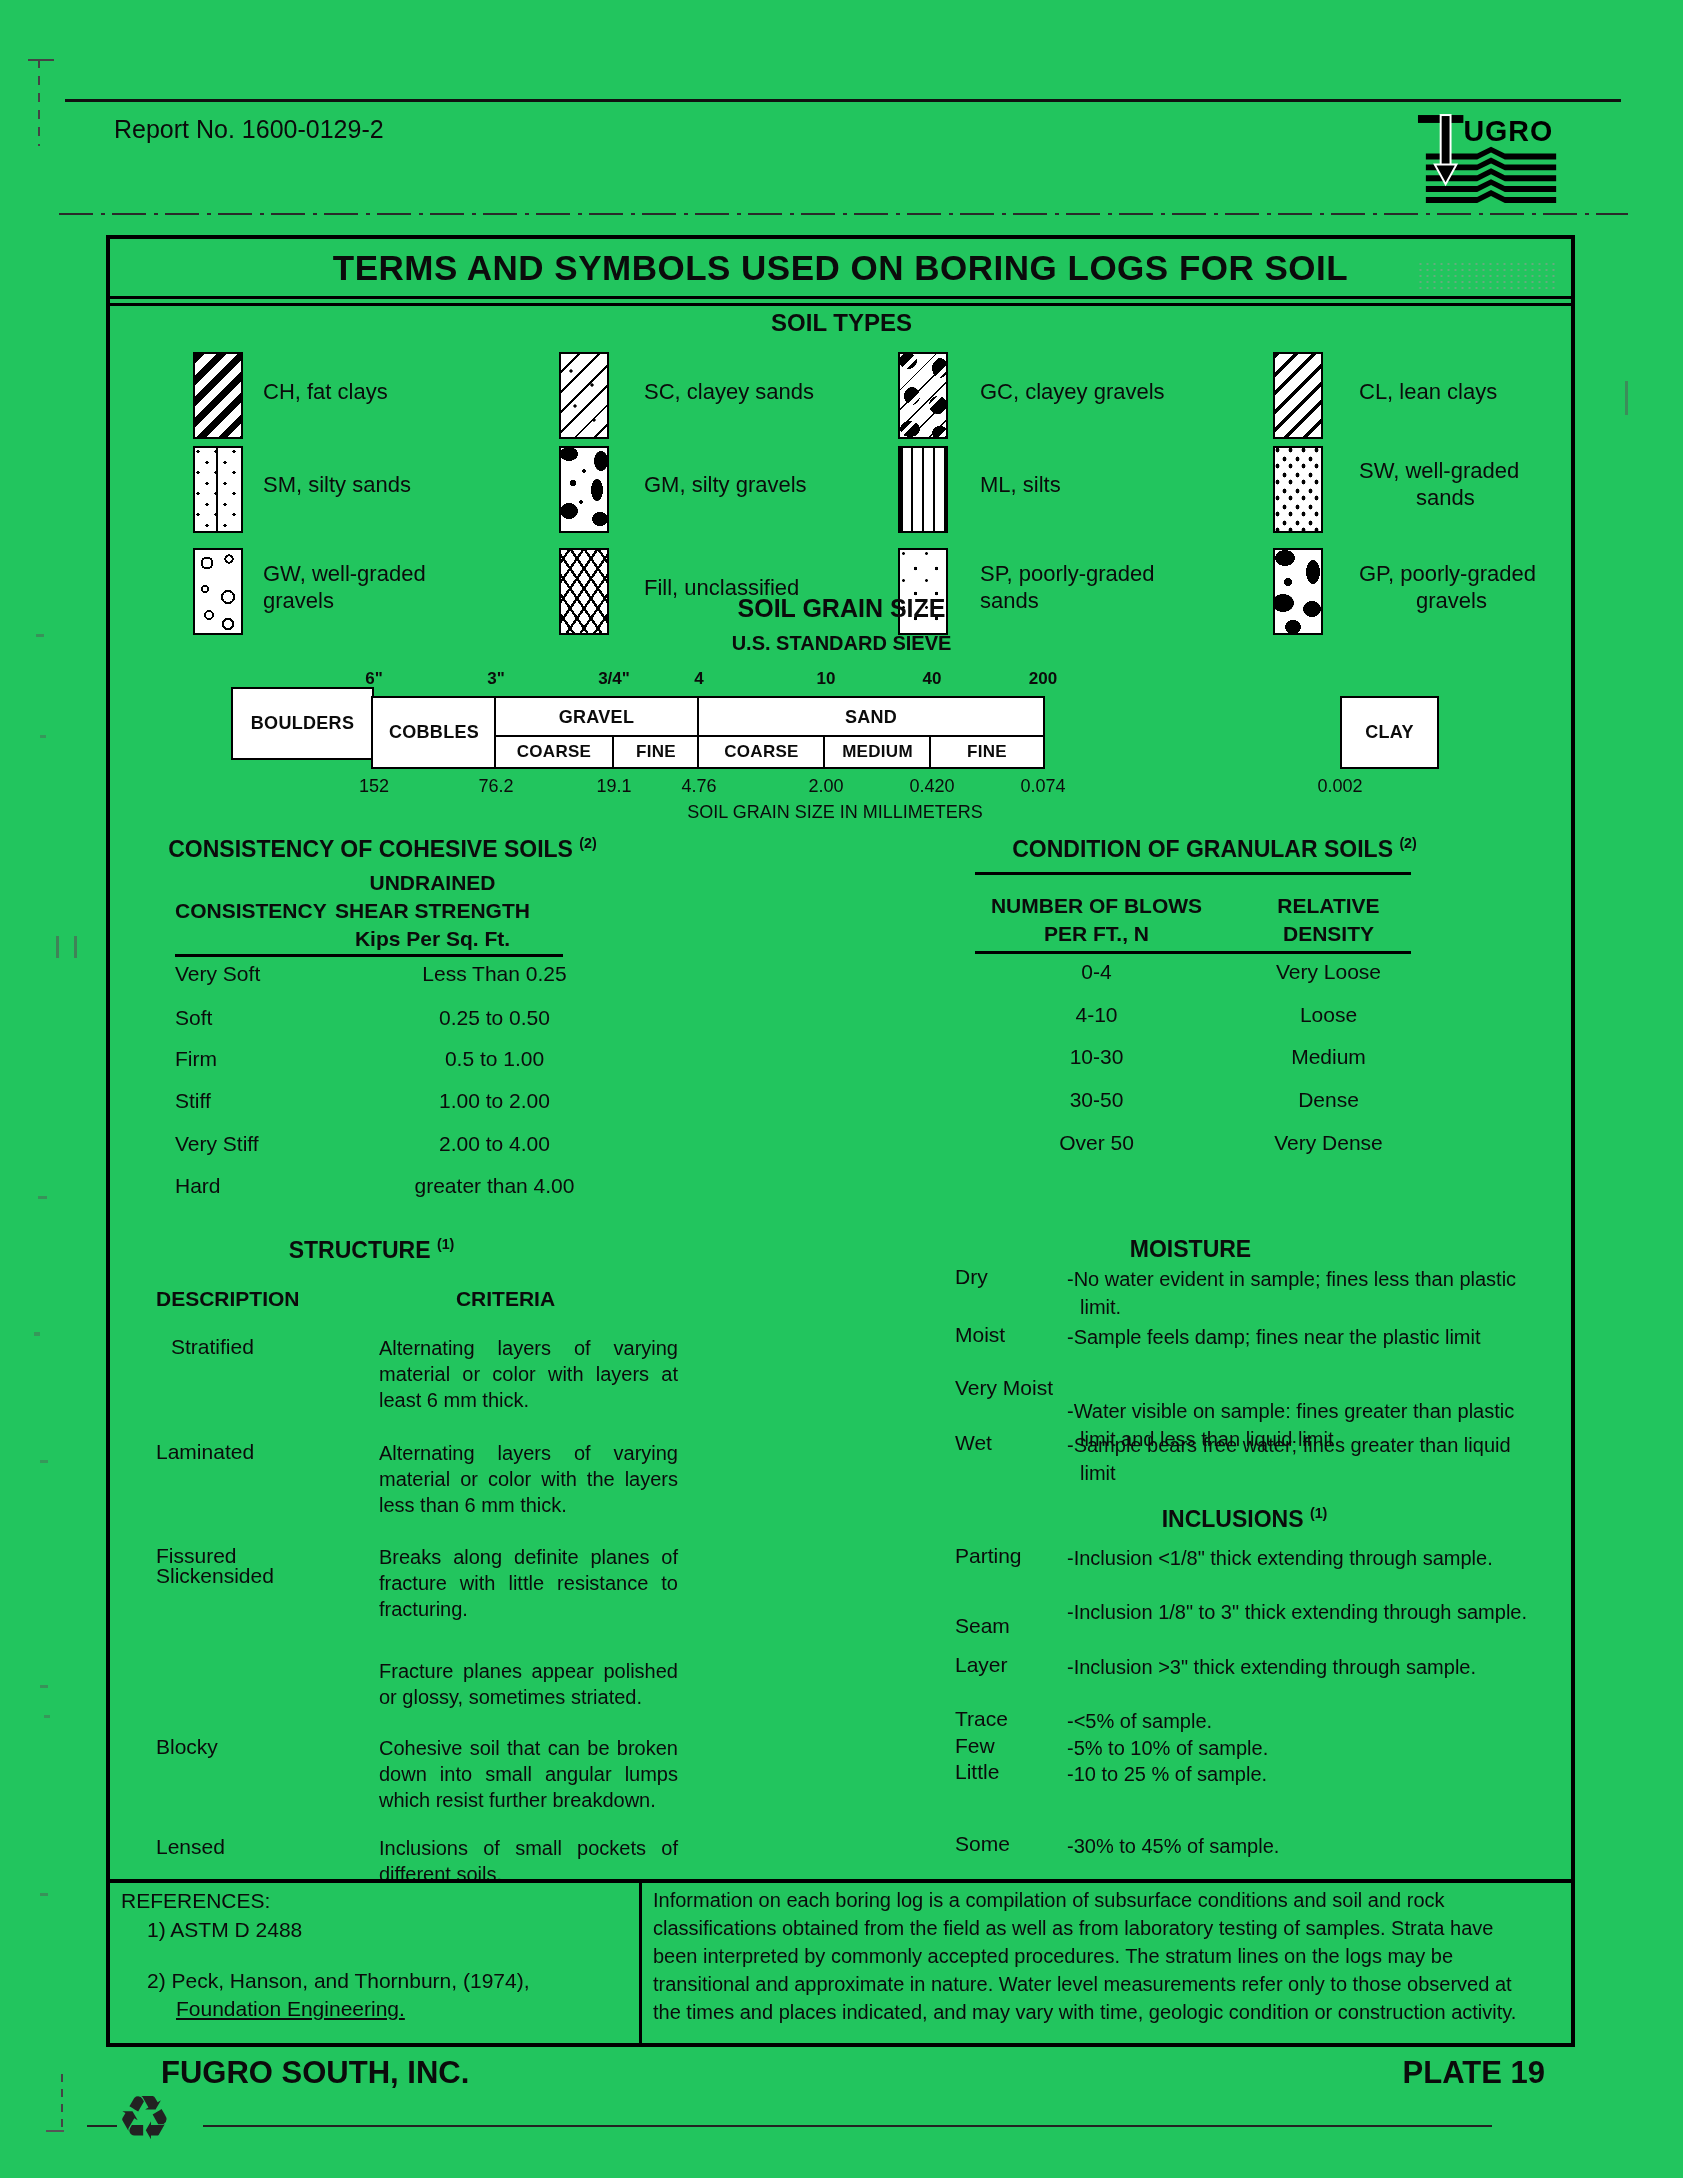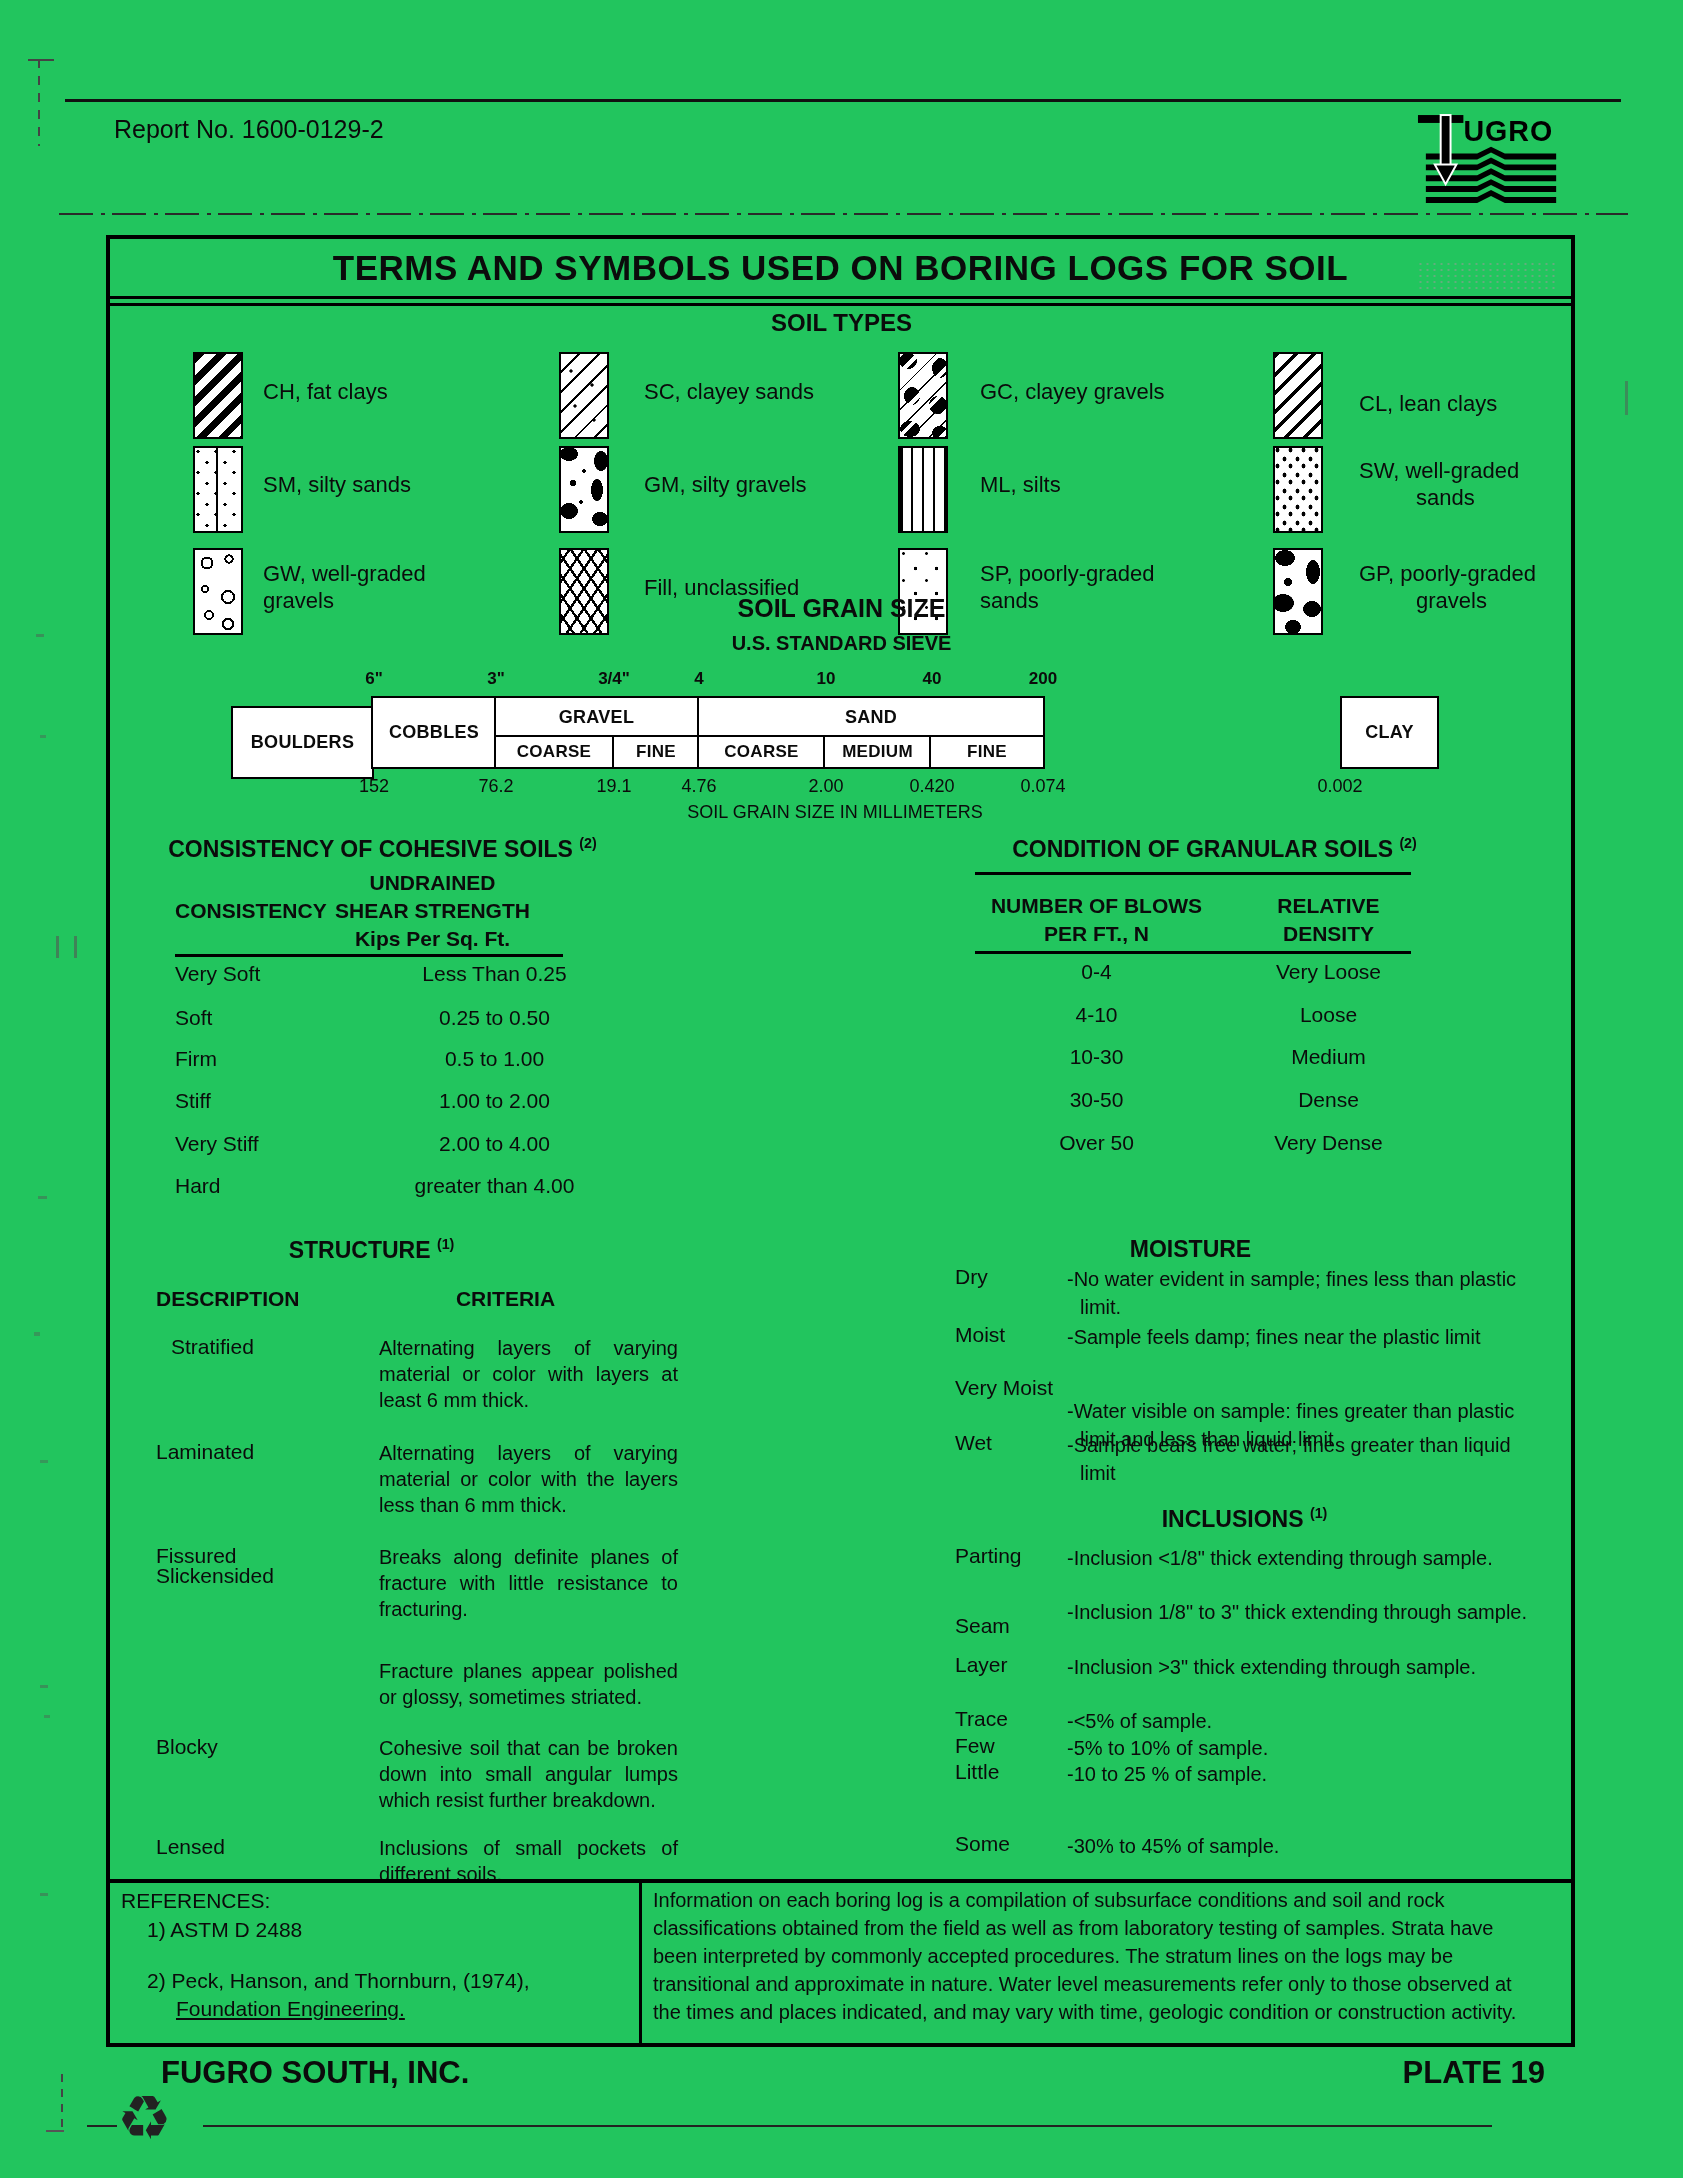--- a/index.html
+++ b/index.html
@@ -134,21 +134,21 @@
 
   <div class="abs ctr h2" style="left:594px;top:309px;width:495px;font-size:24px;">SOIL TYPES</div>
 
   <div class="abs swatch p-ch" style="left:193px;top:352px;"></div>
   <div class="abs slabel" style="left:263px;top:378px;">CH, fat clays</div>
   <div class="abs swatch p-sc" style="left:559px;top:352px;"></div>
   <div class="abs slabel" style="left:644px;top:378px;">SC, clayey sands</div>
   <div class="abs swatch p-gc" style="left:898px;top:352px;"></div>
   <div class="abs slabel" style="left:980px;top:378px;">GC, clayey gravels</div>
   <div class="abs swatch p-cl" style="left:1273px;top:352px;"></div>
-  <div class="abs slabel" style="left:1359px;top:378px;margin-top:12px;">CL, lean clays</div>
+  <div class="abs slabel" style="left:1359px;top:378px;">CL, lean clays</div>
 
   <div class="abs swatch p-sm" style="left:193px;top:446px;"></div>
   <div class="abs slabel" style="left:263px;top:471px;">SM, silty sands</div>
   <div class="abs swatch p-gm" style="left:559px;top:446px;"></div>
   <div class="abs slabel" style="left:644px;top:471px;">GM, silty gravels</div>
   <div class="abs swatch p-ml" style="left:898px;top:446px;"></div>
   <div class="abs slabel" style="left:980px;top:471px;">ML, silts</div>
   <div class="abs swatch p-sw" style="left:1273px;top:446px;"></div>
   <div class="abs slabel" style="left:1359px;top:457px;">
     <span>SW, well-graded</span><br>
@@ -179,21 +179,21 @@
   <div class="abs" style="left:231px;top:669px;width:1208px;height:158px;">
 
     <div class="tick" style="left:143px;top:0;">6"</div>
     <div class="tick" style="left:265px;top:0;">3"</div>
     <div class="tick" style="left:383px;top:0;">3/4"</div>
     <div class="tick" style="left:468px;top:0;">4</div>
     <div class="tick" style="left:595px;top:0;">10</div>
     <div class="tick" style="left:701px;top:0;">40</div>
     <div class="tick" style="left:812px;top:0;">200</div>
 
-    <div class="cell" style="left:0;top:37px;width:143px;height:73px;">BOULDERS</div>
+    <div class="cell" style="left:0;top:18px;width:143px;height:73px;">BOULDERS</div>
     <div class="cell" style="left:140px;top:27px;width:126px;height:73px;">COBBLES</div>
     <div class="cell" style="left:263px;top:27px;width:205px;height:42px;">GRAVEL</div>
     <div class="cell" style="left:263px;top:66px;width:120px;height:34px;font-size:17px;">COARSE</div>
     <div class="cell" style="left:381px;top:66px;width:88px;height:34px;font-size:17px;">FINE</div>
     <div class="cell" style="left:466px;top:27px;width:348px;height:42px;">SAND</div>
     <div class="cell" style="left:466px;top:66px;width:129px;height:34px;font-size:17px;">COARSE</div>
     <div class="cell" style="left:592px;top:66px;width:109px;height:34px;font-size:17px;">MEDIUM</div>
     <div class="cell" style="left:698px;top:66px;width:116px;height:34px;font-size:17px;">FINE</div>
     <div class="cell" style="left:1109px;top:27px;width:99px;height:73px;">CLAY</div>
 

